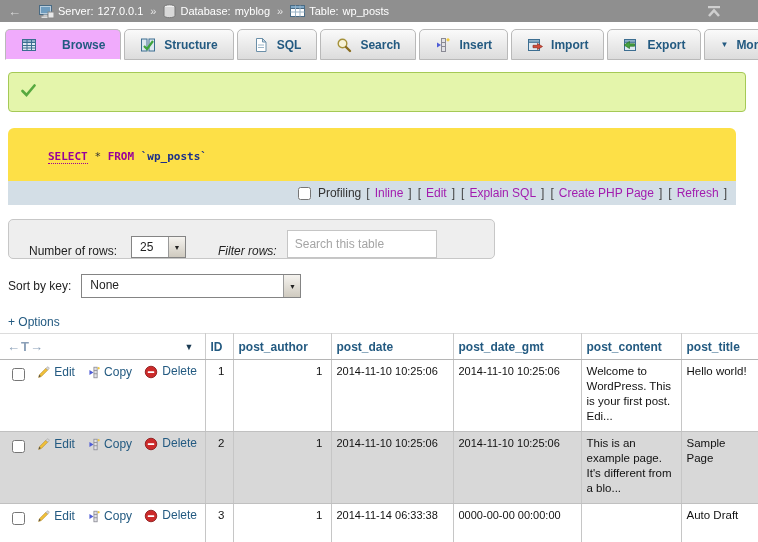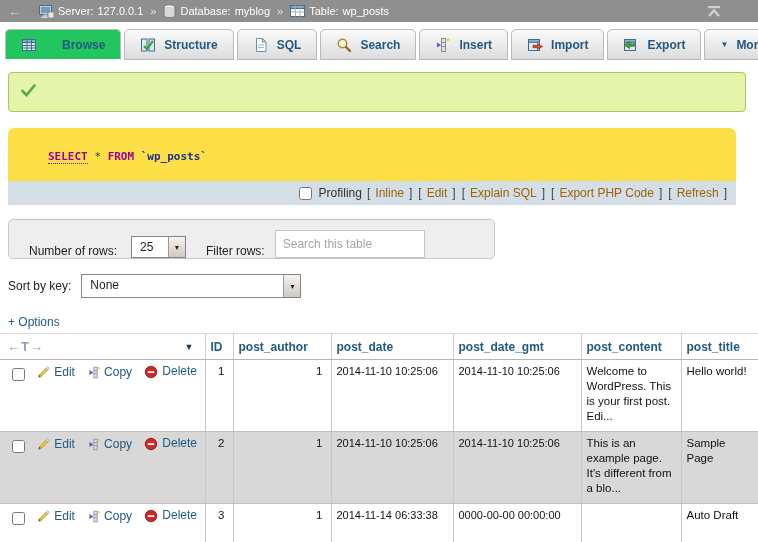--- a/index.html
+++ b/index.html
@@ -15,55 +15,55 @@
   .tb-sep { color:#e5e5e5; margin:0 2px; }
   .tb-scrolltop { margin-left:auto; margin-right:28px; }
   .tb-icon svg, .tb-scrolltop svg { display:block; }
 
   
   .tabbar { padding:7px 0 0 5px; display:flex; align-items:flex-end; gap:3px; background:#fff; }
   .tab { display:flex; align-items:center; gap:8px; height:31px; padding:0 15px;
     font-size:12px; font-weight:bold; color:#235a81; cursor:pointer;
     border:1px solid #b9b9b9; border-radius:5px 5px 0 0;
     background:linear-gradient(#fafafa,#dcdcdc); }
-  .tab.active { background:#22c55e; border-bottom-color:#fff;gap:25px; }
+  .tab.active { background:#f0abfc; border-bottom-color:#fff;gap:25px; }
   .tab .ticon { display:flex; }
   .more-arrow { font-size:8px; color:#235a81; }
 
   
   .success { margin:12px 12px 0 8px; background:#e4f5ab; border:1px solid #a5c956;
     border-radius:4px; padding:11px 12px; font-size:12px; color:#222;
     display:flex; align-items:center; gap:8px; }
 
   
   .sqlbox { margin:16px 22px 0 8px; border-radius:6px 6px 0 0; overflow:hidden; }
   .sqlcode { background:#fde047; padding:22px 14px 18px 40px;
     font-family:"DejaVu Sans Mono", monospace; font-size:11px; color:#333; }
   .kw { color:#990099; font-weight:bold; }
   .kw.u { border-bottom:1px dotted #990099; cursor:pointer; }
   .ident { color:#1a2f8a; font-weight:bold; }
   .sqlstrip { background:#d3dee6; padding:5px 8px; font-size:12px; color:#333;
     text-align:right; display:flex; justify-content:flex-end; align-items:center; gap:4px; }
   .sqlstrip .br { color:#444; margin:0 1px; }
-  .slink { color:#a16207; text-decoration:none; cursor:pointer; }
+  .slink { color:#a21caf; text-decoration:none; cursor:pointer; }
   .sqlstrip input { margin-right:3px; }
 
   
   .rowbar { margin:14px 0 0 8px; width:487px; height:40px; background:#eeeeee;
     border:1px solid #c7c7c7; border-radius:5px; display:flex; align-items:flex-end;
     font-size:12px; color:#222; padding-left:20px; }
   .lbl { white-space:nowrap; }
   .fakesel { display:inline-flex; align-items:stretch; background:#fff;
     border:1px solid #848484; height:22px; cursor:pointer; }
   .fakesel .selval { padding:3px 8px 0 8px; font-size:12px; color:#222; flex:1; }
   .fakesel .selbtn { width:17px; background:linear-gradient(#f5f3ef,#cfcabf);
     border-left:1px solid #9a9a9a; display:flex; align-items:center; justify-content:center;
     font-size:7px; color:#222; }
   .rowbar .fakesel { width:55px; margin-left:14px; }
-  .rowbar .flt-lbl { margin-left:20px; }
+  .rowbar .flt-lbl { margin-left:32px;font-style:italic; }
   .filter { margin-left:10px; width:150px; height:26px; border:1px solid #c5c5c5;
     font-size:12px; padding:13px 7px; color:#a16207; font-family:"Liberation Sans",sans-serif; }
   .filter::placeholder { color:#a5a5a5; }
 
   .sortrow { margin:15px 0 0 8px; display:flex; align-items:center; font-size:12px; color:#222; }
   .sortrow .fakesel { width:220px; margin-left:10px; height:24px; }
 
   .options { display:inline-block; margin:17px 0 0 8px; font-size:12px;
     color:#235a81; text-decoration:none; cursor:pointer; }
 
@@ -251,21 +251,21 @@
       <span class="br">[</span>
       <a class="slink">Inline</a>
       <span class="br">]</span>
       <span class="br">[</span>
       <a class="slink">Edit</a>
       <span class="br">]</span>
       <span class="br">[</span>
       <a class="slink">Explain SQL</a>
       <span class="br">]</span>
       <span class="br">[</span>
-      <a class="slink">Export PHP Code</a>
+      <a class="slink">Create PHP Page</a>
       <span class="br">]</span>
       <span class="br">[</span>
       <a class="slink">Refresh</a>
       <span class="br">]</span>
     </div>
   </div>
 
   
   <div class="rowbar">
     <span class="lbl">Number of rows:</span>

